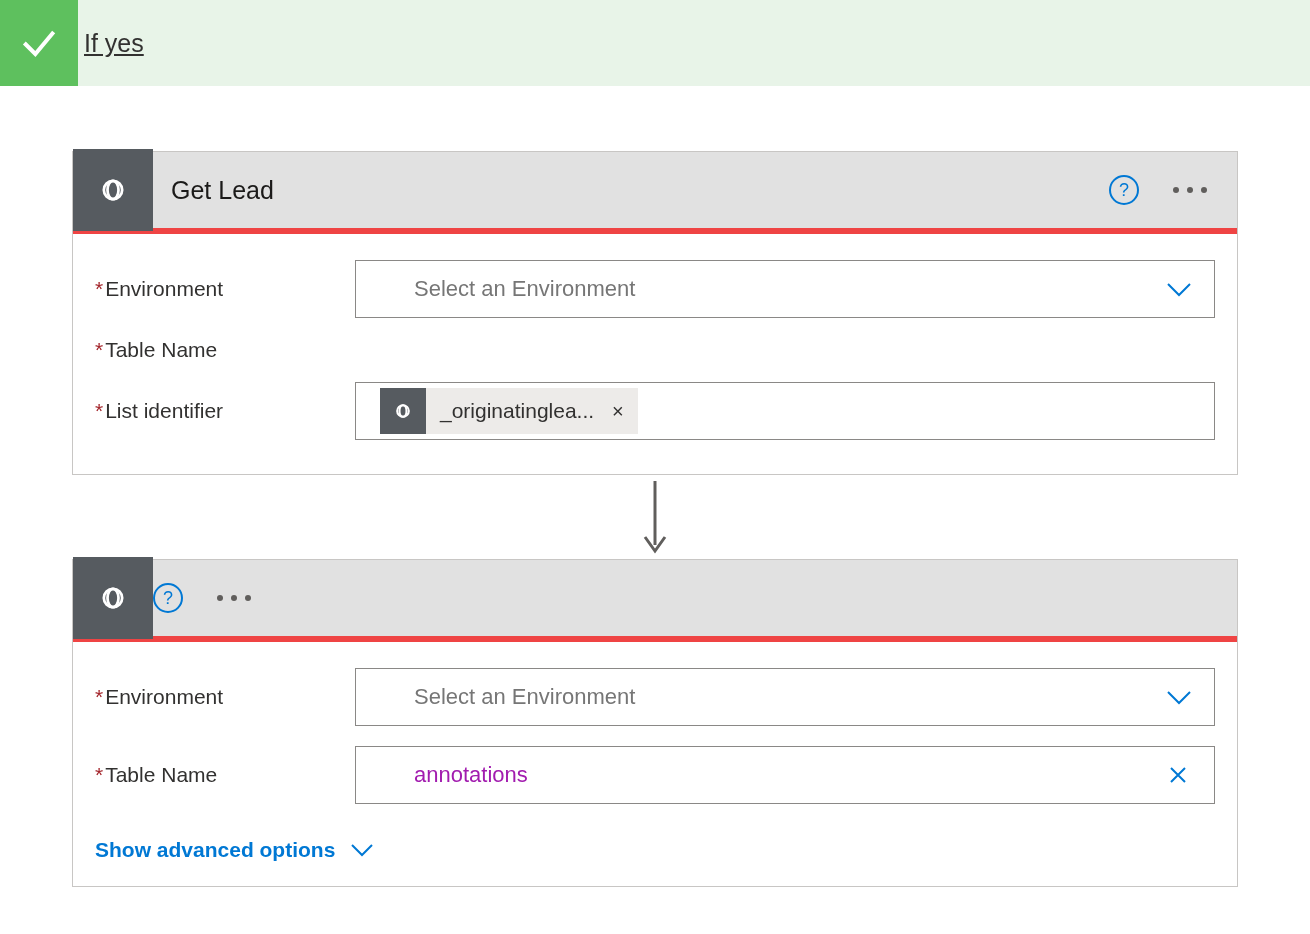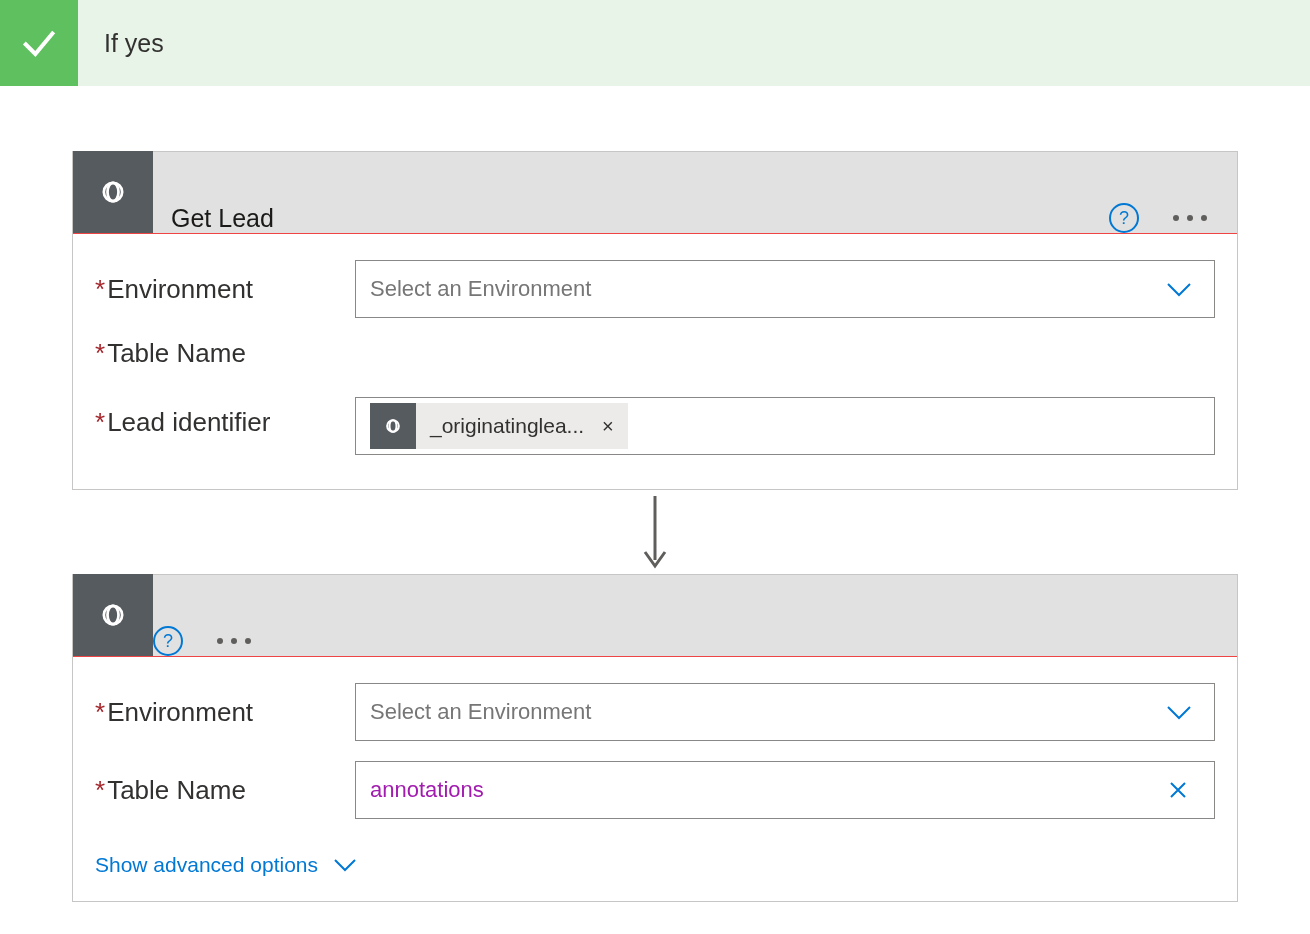--- a/index.html
+++ b/index.html
@@ -22,42 +22,43 @@
     height: 86px;
     background: #5ec05e;
     display: flex;
     align-items: center;
     justify-content: center;
   }
   .if-check-box svg { width: 44px; height: 44px; }
   .if-title {
     font-size: 25px;
     color: #323130;
-    padding-left: 26px;
+    padding-left: 6px;
     font-weight: 400;
+    text-decoration: underline;
   }
 
   .canvas {
     padding: 65px 72px 36px 72px;
     display: flex;
     flex-direction: column;
     align-items: stretch;
   }
 
   .action-card {
     border: 1px solid #c8c6c4;
     background: #ffffff;
     width: 100%;
   }
 
   .action-header {
     display: flex;
-    align-items: flex-end;
+    align-items: center;
     background: #e1e1e1;
-    border-bottom: 1px solid #ef4444;
+    border-bottom: 6px solid #ef4444;
     height: 82px;
   }
   .action-icon {
     width: 80px;
     height: 82px;
     background: #565b60;
     display: flex;
     align-items: center;
     justify-content: center;
     flex-shrink: 0;
@@ -97,42 +98,42 @@
   }
 
   .action-body { padding: 16px 0 24px 0; }
   .form-row {
     display: flex;
     align-items: center;
     padding: 10px 22px;
   }
   .field-label {
     width: 260px;
-    font-size: 26px;
+    font-size: 21px;
     color: #323130;
     flex-shrink: 0;
   }
   .field-label .req { color: #a4262c; margin-right: 2px; }
   .field-control {
     flex: 1;
     position: relative;
   }
   .control-box {
     border: 1px solid #8a8886;
     height: 58px;
     display: flex;
     align-items: center;
     padding: 0 14px;
     font-size: 22px;
     background: #fff;
     width: 100%;
   }
   .control-box.placeholder { color: #767676; }
-  .control-box .txt { flex: 1; }
-  .control-box.token-box { padding: 14px; margin-top: 8px; }
+  .control-box .txt { flex: 1; margin-left: 44px; }
+  .control-box.token-box { padding: 24px; }
   .chev-down {
     width: 30px; height: 20px;
     margin-right: 6px;
   }
   .clear-x {
     width: 24px; height: 24px;
     margin-right: 10px;
     cursor: pointer;
   }
 
@@ -169,20 +170,21 @@
   .connector-arrow svg { width: 36px; height: 76px; }
 
   .adv-row {
     padding: 24px 22px 0 22px;
     display: flex;
     align-items: center;
     gap: 14px;
     color: #0078d4;
     font-size: 21px;
     cursor: pointer;
+    font-weight: bold;
   }
   .adv-row svg { width: 26px; height: 18px; }
 </style>
 </head>
 <body>
 
 <div class="if-header">
   <div class="if-check-box">
     <svg viewBox="0 0 24 24" fill="none" stroke="#ffffff" stroke-width="2.2">
       <path d="M4 12 L10 18 L20 6"></path>
@@ -220,21 +222,21 @@
             <svg class="chev-down" viewBox="0 0 30 20">
                 <path d="M4 5 L15 16 L26 5" fill="none" stroke="#0078d4" stroke-width="2"></path>
               </svg>
           </div>
         </div>
       </div>
       <div class="form-row">
         <div class="field-label"><span class="req">*</span><span>Table Name</span></div>
       </div>
       <div class="form-row">
-        <div class="field-label"><span class="req">*</span><span>Lead identifier</span></div>
+        <div class="field-label"><span class="req">*</span><span>List identifier</span></div>
         <div class="field-control">
           <div class="control-box token-box">
             <span class="token">
               <span class="token-icon">
                 <svg class="swirl" viewBox="0 0 48 48" fill="none" stroke="#ffffff" stroke-width="3.5">
                   <path d="M14 24 a10 10 0 1 0 20 0 a10 10 0 1 0 -20 0"></path>
                   <path d="M18 24 a6 10 0 1 0 12 0 a6 10 0 1 0 -12 0"></path>
                 </svg>
               </span>
               <span class="token-label">_originatinglea...</span>

